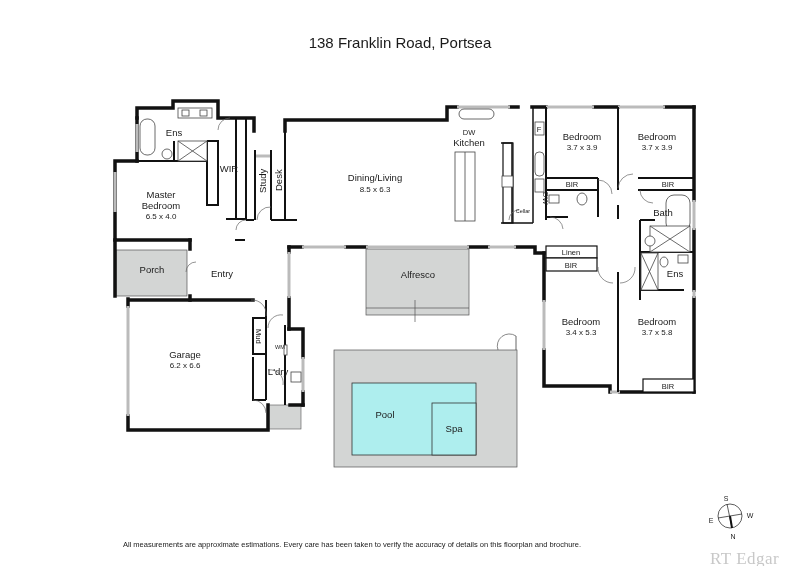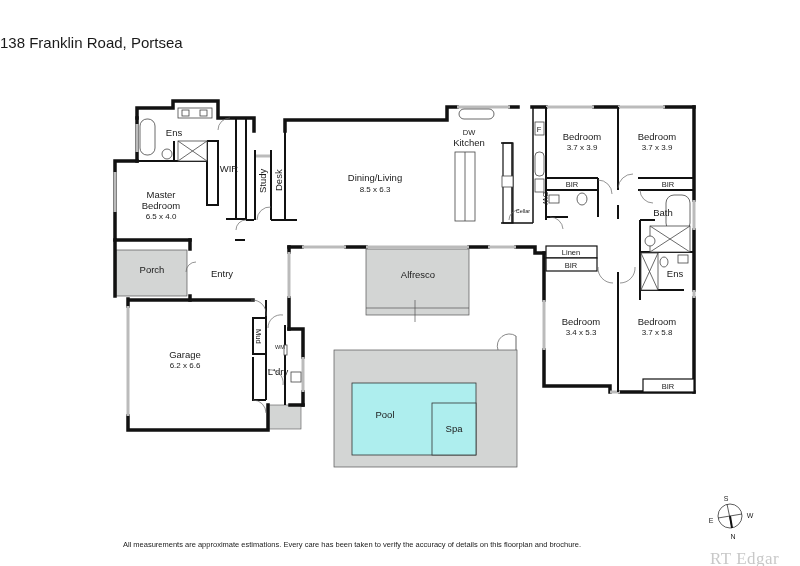--- a/index.html
+++ b/index.html
@@ -1,17 +1,17 @@
 <!DOCTYPE html>
 <html><head>
 <meta charset="utf-8">
 <style>
   html, body { margin: 0; padding: 0; background: #ffffff; }
   body { width: 800px; height: 566px; position: relative; overflow: hidden; font-family: "Liberation Sans", sans-serif; color: #222; }
-  .title { position: absolute; left: 0; width: 800px; top: 34px; font-size: 15px; color: #1a1a1a; }
+  .title { position: absolute; left: 0; width: 800px; top: 34px; text-align: center; font-size: 15px; color: #1a1a1a; }
   .footer-note { position: absolute; left: 0; width: 704px; top: 540px; text-align: center; font-size: 7.5px; color: #222; }
   .brand { position: absolute; left: 710px; top: 549px; font-family: "Liberation Serif", serif; font-size: 17px; color: #c8c8c8; letter-spacing: 0.5px; }
   svg { position: absolute; left: 0; top: 0; }
   .lbl { font-family: "Liberation Sans", sans-serif; fill: #1a1a1a; }
   .room { font-size: 9.5px; }
   .dim { font-size: 8px; }
   .small { font-size: 7.5px; }
   .tiny { font-size: 5.5px; }
   .compass-lbl { font-family: "Liberation Sans", sans-serif; font-size: 7px; fill: #222; }
 </style>

